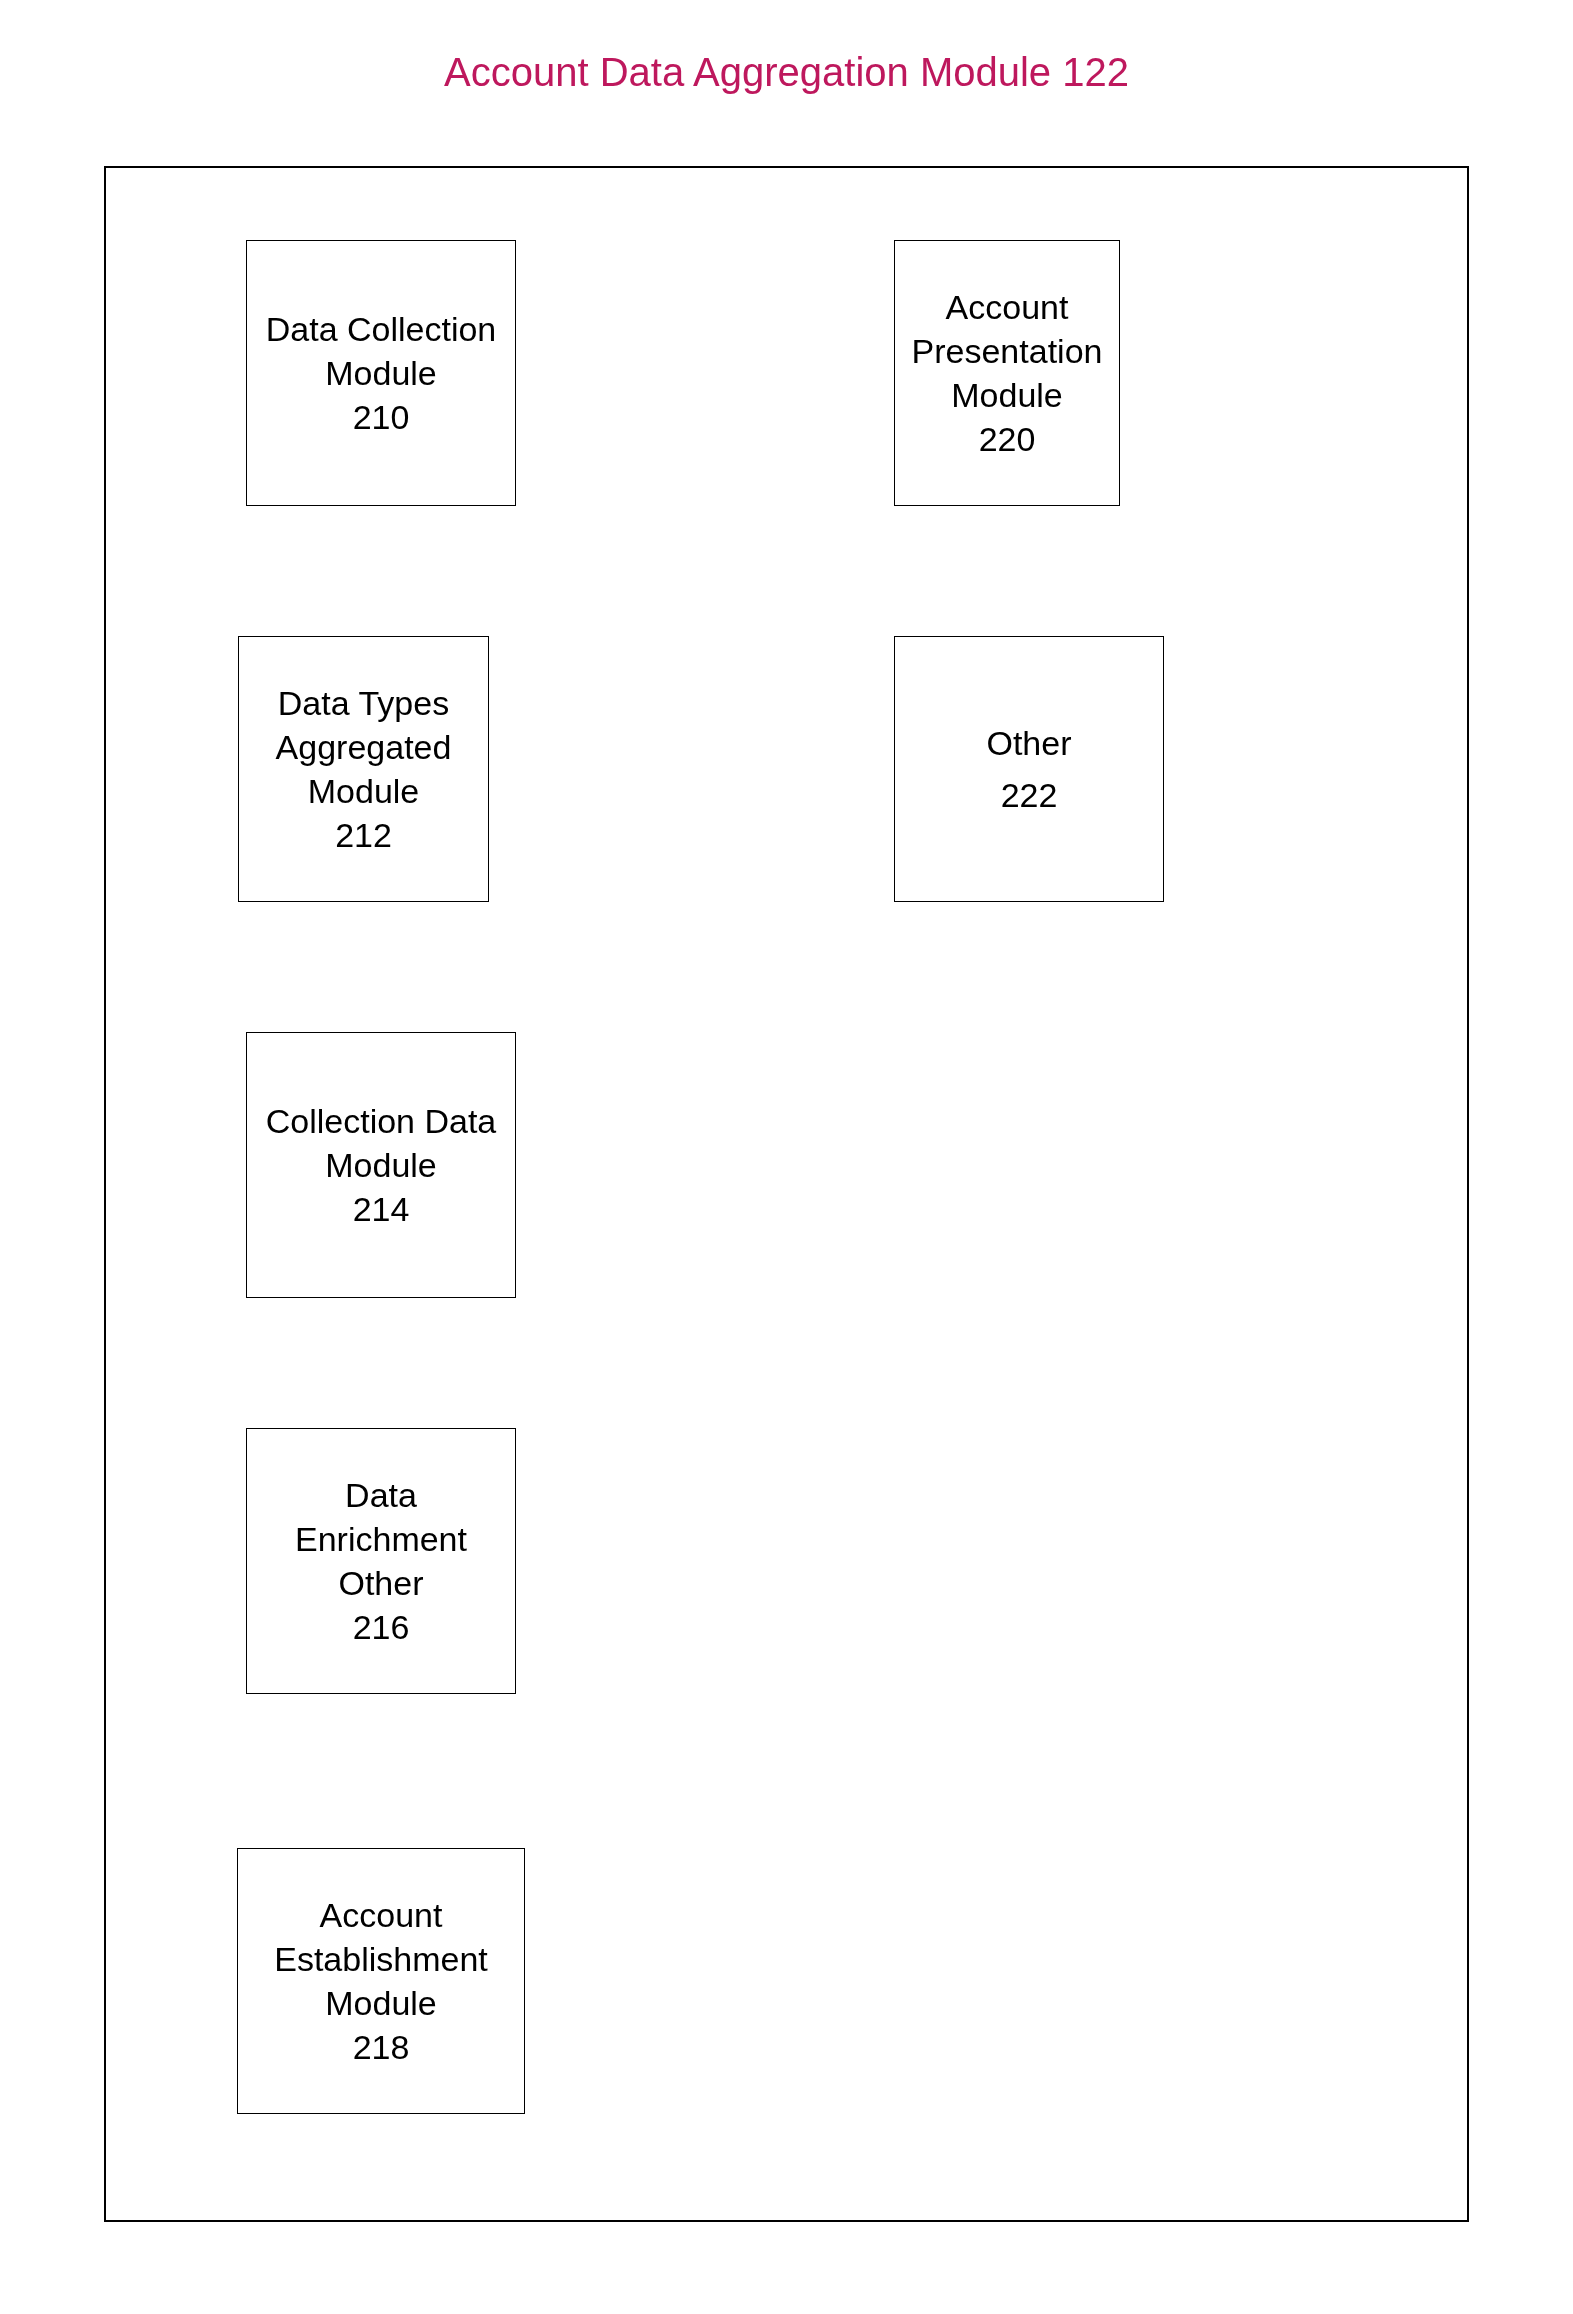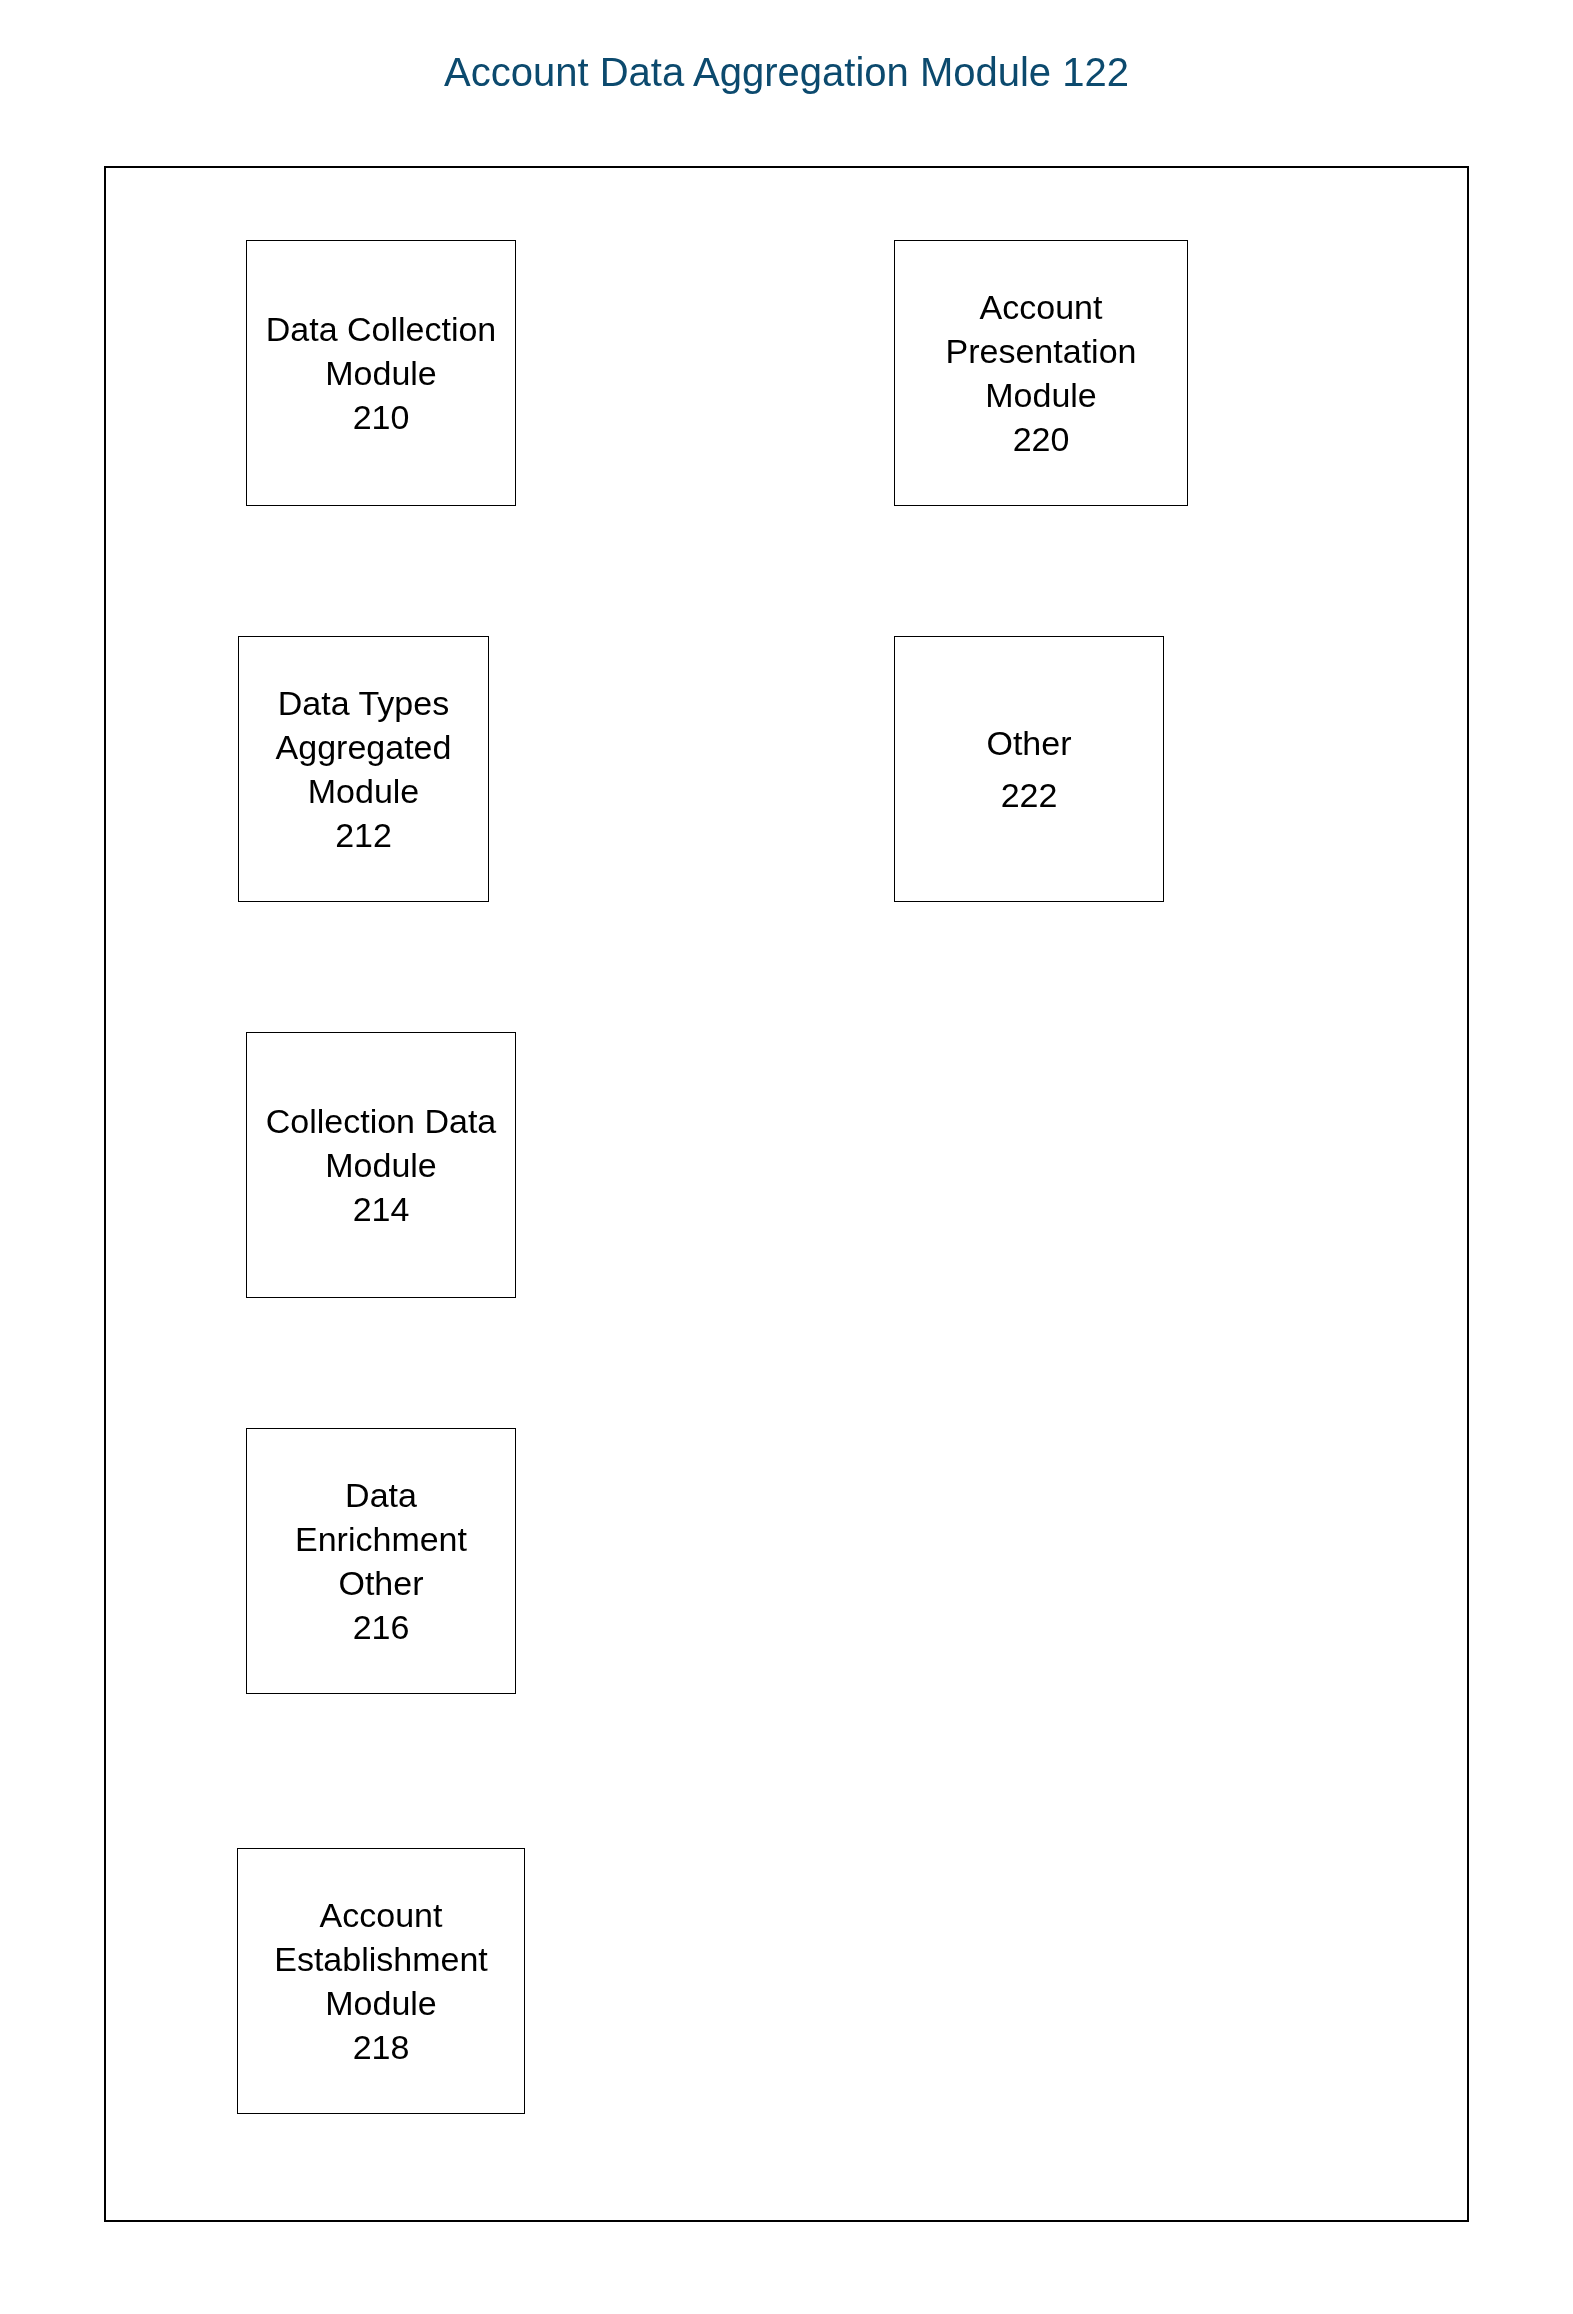--- a/index.html
+++ b/index.html
@@ -9,21 +9,21 @@
       width: 1573px;
       height: 2314px;
       position: relative;
     }
     .page-title {
       position: absolute;
       top: 50px;
       left: 50%;
       transform: translateX(-50%);
       font-size: 40px;
-      color: #0c4a6e;
+      color: #be185d;
       text-align: right;
       white-space: nowrap;
     }
     .outer-box {
       position: absolute;
       top: 166px;
       left: 104px;
       width: 1365px;
       height: 2056px;
       border: 2.7px solid #000;
@@ -47,21 +47,21 @@
     .module-box .num {
       display: block;
     }
     
     .b210 { top: 72px;   left: 140px; width: 270px; height: 266px; }
     .b212 { top: 468px;  left: 132px; width: 251px; height: 266px; }
     .b214 { top: 864px;  left: 140px; width: 270px; height: 266px; }
     .b216 { top: 1260px; left: 140px; width: 270px; height: 266px; }
     .b218 { top: 1680px; left: 131px; width: 288px; height: 266px; }
     
-    .b220 { top: 72px;   left: 788px; width: 294px; height: 266px; }
+    .b220 { top: 72px;   left: 788px; width: 226px; height: 266px; }
     .b222 { top: 468px;  left: 788px; width: 270px; height: 266px; gap: 8px; }
   </style>
 </head>
 <body>
 
 <div class="page-title">Account Data Aggregation Module 122</div>
 
 <div class="outer-box">
 
   <div class="module-box b210">

